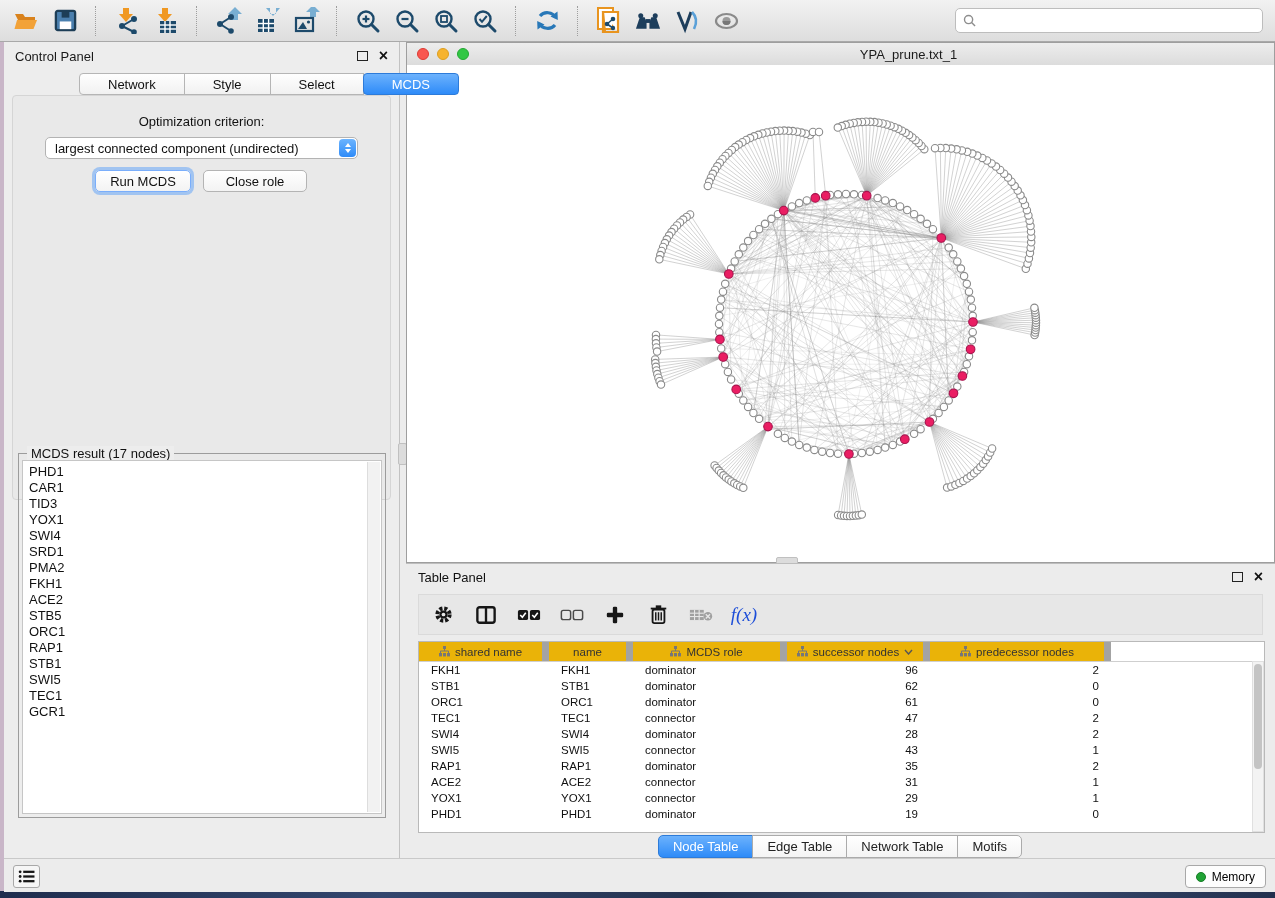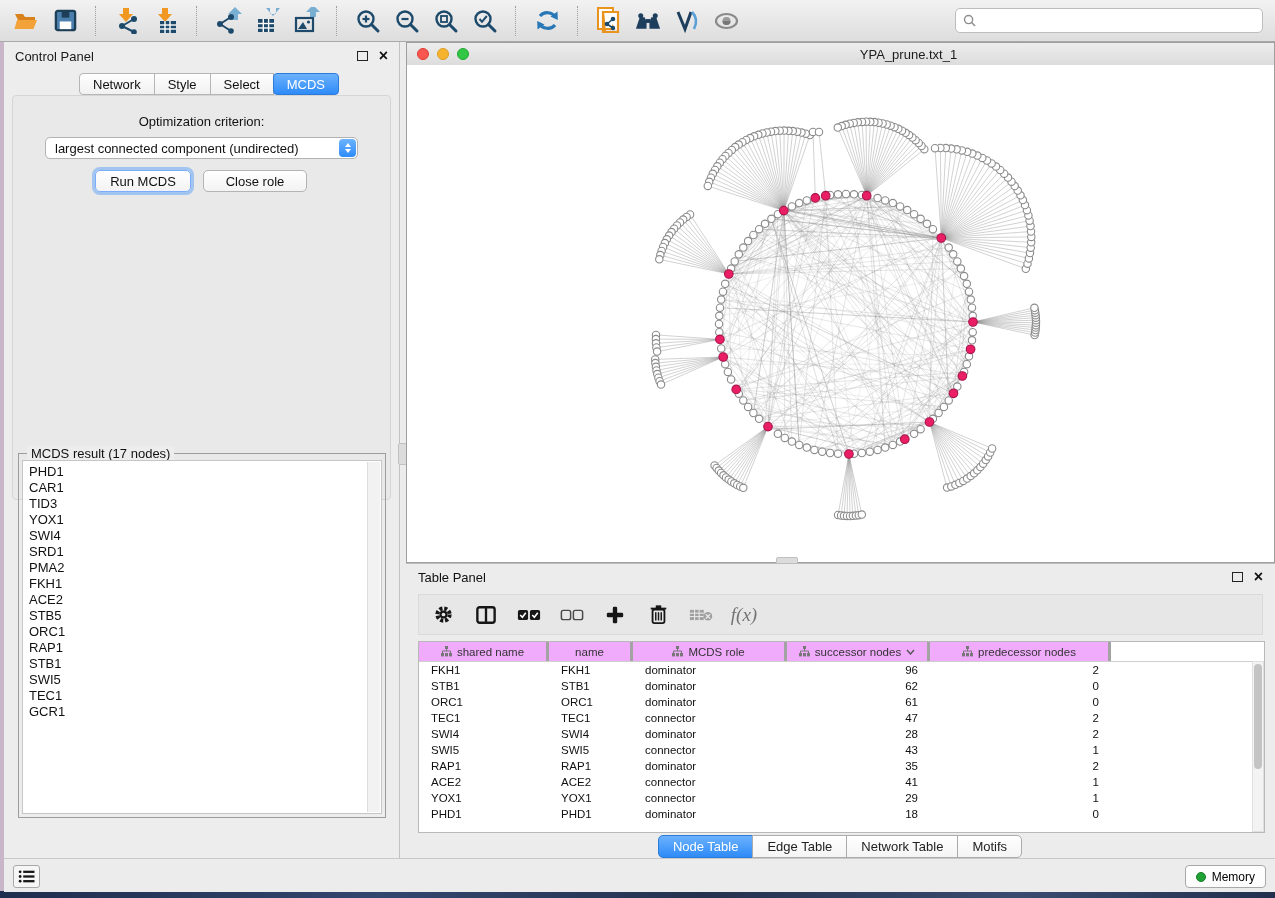--- a/index.html
+++ b/index.html
@@ -19,21 +19,21 @@
     border-radius:5px;display:flex;align-items:center;padding:0 7px;gap:5px;flex:none}
   .search-wrap input{border:none;outline:none;flex:1;font:12px "Liberation Sans",sans-serif;background:transparent}
   
   .control-panel{position:absolute;left:4px;top:42px;width:396px;height:816px;background:#ededed;
     border-right:1px solid #c2c2c2;box-sizing:border-box}
   .panel-titlebar{position:absolute;left:0;top:2px;width:100%;height:24px;display:flex;align-items:center;
     padding:0 11px;box-sizing:border-box;font-size:13px;color:#1a1a1a}
   .float-ico{margin-left:auto;width:9px;height:8px;border:1.5px solid #222;flex:none}
   .close-ico{font-weight:900;font-size:16px;margin-left:11px;line-height:14px;color:#111}
   .ctab-bar{position:absolute;left:76px;top:31px;display:flex}
-  .ctab{height:20px;padding:0 13px;border:1px solid #b5b5b5;background:linear-gradient(#fefefe,#f1f1f1);
+  .ctab{height:20px;padding:0 28px;border:1px solid #b5b5b5;background:linear-gradient(#fefefe,#f1f1f1);
     font-size:13px;display:flex;align-items:center;margin-left:-1px;color:#111}
   .ctab.first{border-radius:4px 0 0 4px}
   .ctab.active{background:linear-gradient(#6cb2fd,#2e8bf8);color:#fff;border-color:#2d7bd9;border-radius:4px;z-index:2}
   .ctab-content{position:absolute;left:8px;top:53px;width:379px;height:405px;background:#e9e9e9;
     border:1px solid #d5d5d5;border-radius:4px;box-sizing:border-box}
   .opt-label{position:absolute;left:0;top:18px;width:100%;text-align:center;font-size:13px;color:#111}
   .dropdown{position:absolute;left:32px;top:41px;width:313px;height:22px;background:#fff;border:1px solid #b3b3b3;
     border-radius:5px;box-sizing:border-box;font-size:13px;display:flex;align-items:center;padding-left:9px}
   .stepper{position:absolute;right:1px;top:1px;width:17px;height:18px;border-radius:4px;
     background:linear-gradient(#6db4fe,#2e8bf8);display:flex;flex-direction:column;align-items:center;justify-content:center;gap:2px}
@@ -66,27 +66,27 @@
   .net-title{position:absolute;left:calc(50% + 68px);transform:translateX(-50%);font-size:13px;color:#1c1c1c}
   .net-canvas{position:absolute;left:0;top:22px;right:0;bottom:0;overflow:hidden;background:#fff}
   
   .table-panel{position:absolute;left:406px;top:563px;width:869px;height:295px;background:#ececec;
     border-top:1px solid #bdbdbd;box-sizing:border-box}
   .tp-titlebar{position:absolute;left:0;top:2px;width:100%;height:22px;display:flex;align-items:center;
     padding:0 12px;box-sizing:border-box;font-size:13px}
   .tp-toolbar{position:absolute;left:12px;top:30px;width:845px;height:41px;background:#e7e7e7;
     border:1px solid #dadada;display:flex;align-items:center;gap:19px;padding:0 12px;box-sizing:border-box}
   .tpi{display:flex;align-items:center;justify-content:center;width:24px;height:24px;flex:none}
-  .fx{font:italic 19px "Liberation Serif",serif;color:#737373}
+  .fx{font:italic 19px "Liberation Serif",serif;color:#1d4ed8}
   .ntable{position:absolute;left:12px;top:77px;width:847px;height:192px;background:#fff;
     border:1px solid #b9b9b9;box-sizing:border-box;overflow:hidden}
   .thead{display:flex;height:19px;background:#efefef;border-bottom:1px solid #cfcfcf;
     font-size:11.5px;color:#333}
-  .th{display:flex;align-items:center;justify-content:center;gap:5px;border-right:3px solid #a3a3a3;
-    height:100%;box-sizing:border-box;flex:none;background:#f0abfc}
+  .th{display:flex;align-items:center;justify-content:center;gap:5px;border-right:7px solid #a3a3a3;
+    height:100%;box-sizing:border-box;flex:none;background:#eab308}
   .th.fill{flex:1;background:#fff;border-right:none}
   .tr{display:flex;height:16px;font-size:11.5px;align-items:center}
   .td{box-sizing:border-box;white-space:nowrap;padding:0 12px;flex:none}
   .td.right{text-align:right;display:flex;justify-content:flex-end;align-items:center}
   .tv-scroll{position:absolute;right:0;top:19px;bottom:0;width:11px;background:#f3f3f3;border-left:1px solid #e2e2e2}
   .tv-thumb{position:absolute;left:1px;right:1px;top:2px;height:105px;background:#c4c4c4;border-radius:5px}
   .ttab-bar{position:absolute;left:0;right:0;top:271px;display:flex;justify-content:center}
   .ttab{height:21px;padding:0 14px;display:flex;align-items:center;font-size:13px;
     background:linear-gradient(#ffffff,#f4f4f4);border:1px solid #ababab;margin-left:-1px;color:#222}
   .ttab.first{border-radius:5px 0 0 5px}
@@ -1208,35 +1208,35 @@
             <div class="td" style="width: 130px;">RAP1</div>
             <div class="td" style="width: 84px;">RAP1</div>
             <div class="td" style="width: 154px;">dominator</div>
             <div class="td right" style="width: 143px;">35</div>
             <div class="td right" style="width: 181px;">2</div>
           </div>
           <div class="tr">
             <div class="td" style="width: 130px;">ACE2</div>
             <div class="td" style="width: 84px;">ACE2</div>
             <div class="td" style="width: 154px;">connector</div>
-            <div class="td right" style="width: 143px;">41</div>
+            <div class="td right" style="width: 143px;">31</div>
             <div class="td right" style="width: 181px;">1</div>
           </div>
           <div class="tr">
             <div class="td" style="width: 130px;">YOX1</div>
             <div class="td" style="width: 84px;">YOX1</div>
             <div class="td" style="width: 154px;">connector</div>
             <div class="td right" style="width: 143px;">29</div>
             <div class="td right" style="width: 181px;">1</div>
           </div>
           <div class="tr">
             <div class="td" style="width: 130px;">PHD1</div>
             <div class="td" style="width: 84px;">PHD1</div>
             <div class="td" style="width: 154px;">dominator</div>
-            <div class="td right" style="width: 143px;">18</div>
+            <div class="td right" style="width: 143px;">19</div>
             <div class="td right" style="width: 181px;">0</div>
           </div>
         </div>
     </div>
     <div class="tv-scroll" style="position:absolute;left:846px;top:97px;width:12px;height:171px;background:#f3f3f3;border:1px solid #e0e0e0;box-sizing:border-box">
       <div class="tv-thumb"></div>
     </div>
     <div class="ttab-bar">
         <div class="ttab first active">Node Table</div>
         <div class="ttab">Edge Table</div>

